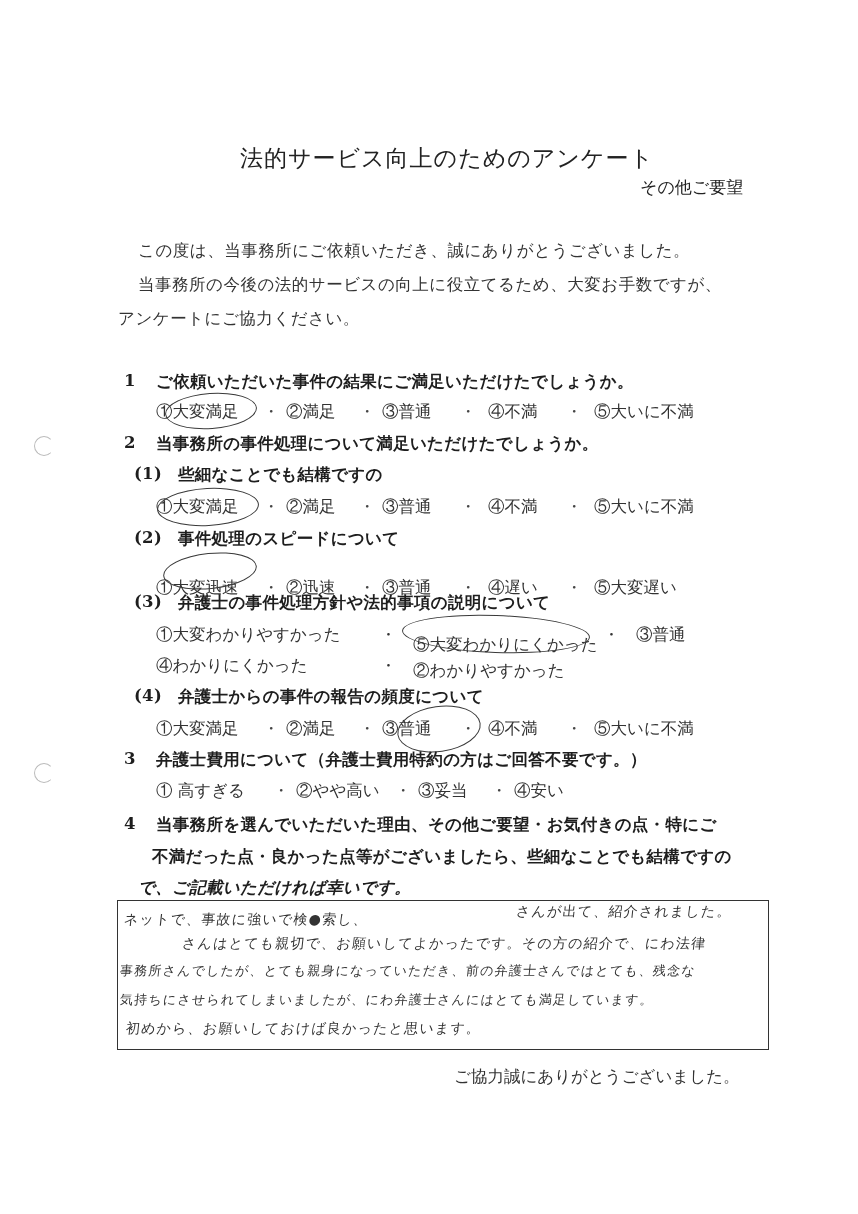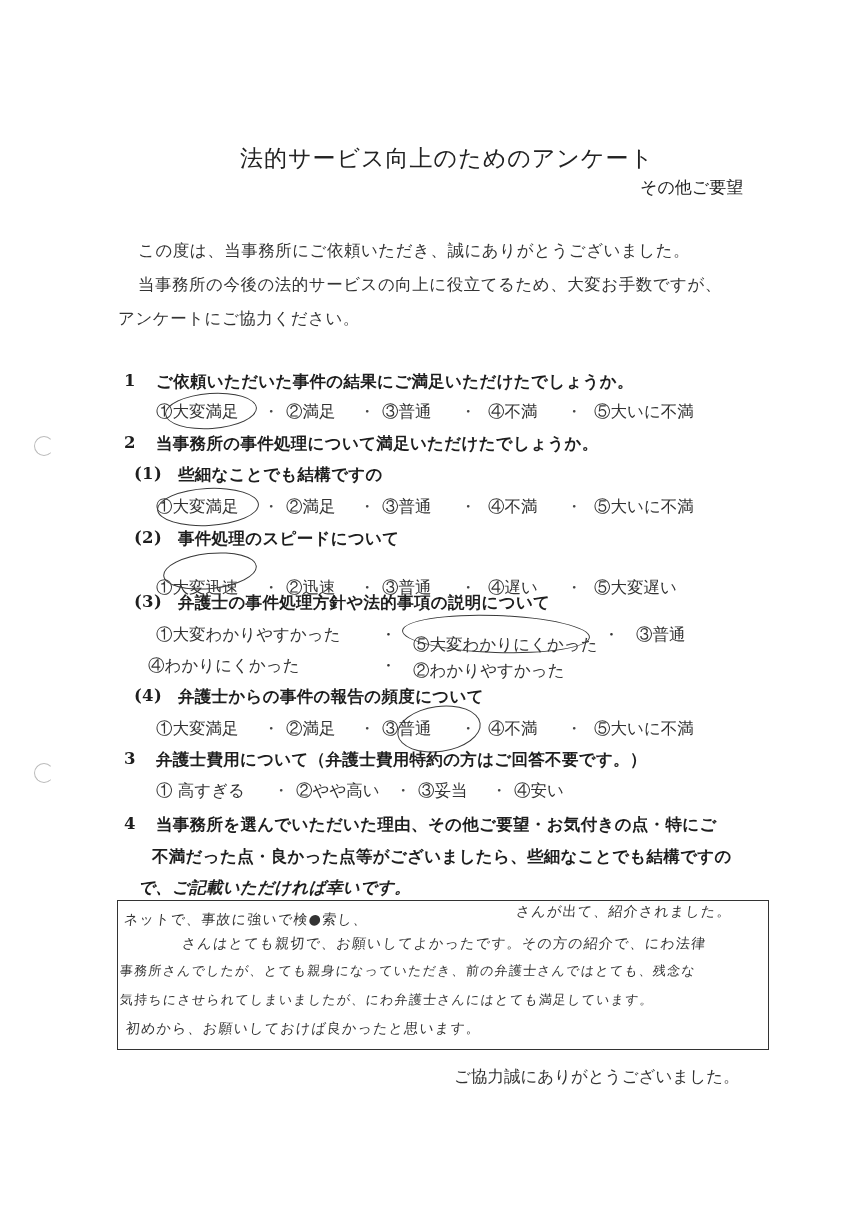--- a/index.html
+++ b/index.html
@@ -96,21 +96,21 @@
 </div>
 <div class="circle" style="left:163px; top:553px; width:92px; height:34px; transform:rotate(-6deg);"></div>
 
 <div class="abs q" style="left:134px; top:592px;">(3)</div>
 <div class="abs q" style="left:178px; top:592px;">弁護士の事件処理方針や法的事項の説明について</div>
 <div class="abs opt" style="left:156px; top:624px;">①大変わかりやすかった</div>
 <div class="abs opt" style="left:380px; top:624px;">・</div>
 <div class="abs opt" style="left:413px; top:660px;">②わかりやすかった</div>
 <div class="abs opt" style="left:603px; top:624px;">・</div>
 <div class="abs opt" style="left:636px; top:624px;">③普通</div>
-<div class="abs opt" style="left:148px; top:655px;font-family:Liberation Mono, monospace;">④わかりにくかった</div>
+<div class="abs opt" style="left:156px; top:655px;font-family:Liberation Mono, monospace;">④わかりにくかった</div>
 <div class="abs opt" style="left:380px; top:655px;">・</div>
 <div class="abs opt" style="left:413px; top:634px;text-align:center;">⑤大変わかりにくかった</div>
 <div class="circle" style="left:402px; top:615px; width:186px; height:36px; transform:rotate(2deg);"></div>
 
 <div class="abs q" style="left:134px; top:686px;">(4)</div>
 <div class="abs q" style="left:178px; top:686px;">弁護士からの事件の報告の頻度について</div>
 <div class="abs opts opt" style="left:156px; top:718px;">
   <span style="width:100px;">①大変満足</span>
   <span class="sep" style="width:30px;">・</span>
   <span style="width:66px;">②満足</span>

